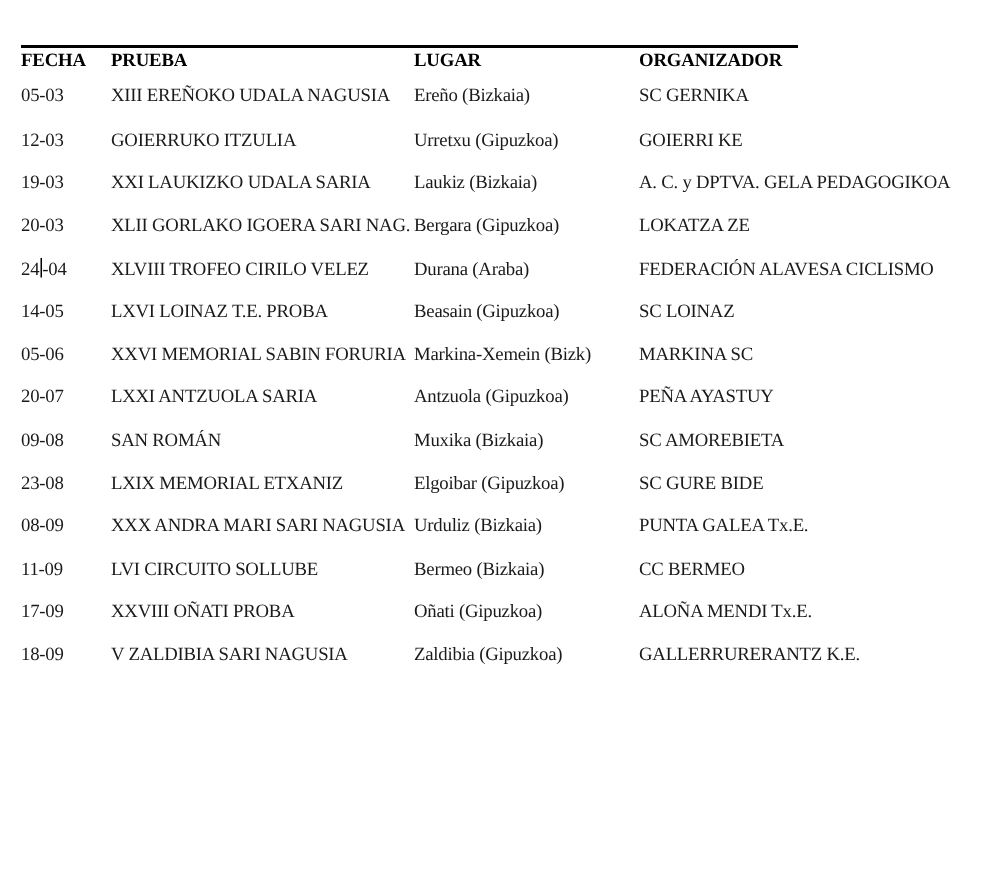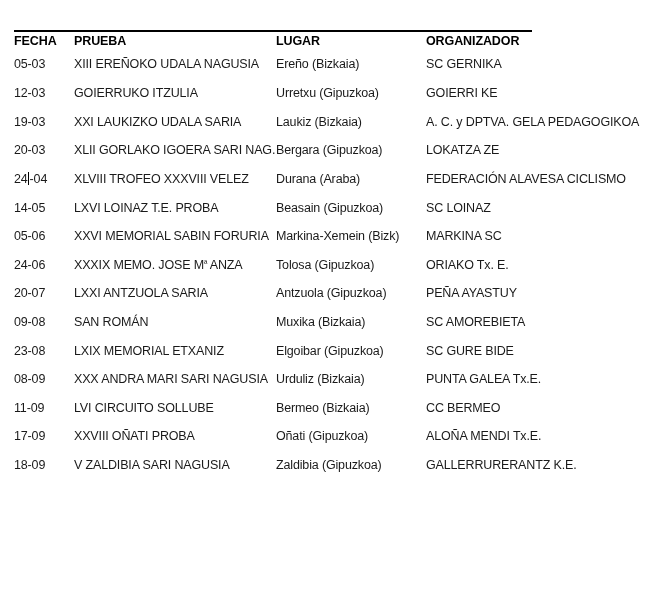--- a/index.html
+++ b/index.html
@@ -43,20 +43,21 @@
     text-align: left;
     letter-spacing: -0.1px;
     padding: 0;
     vertical-align: bottom;
     white-space: nowrap;
     color: #000000;
   }
 
   .head-row {
     height: 48px;
+    font-family: Liberation Serif, serif;
   }
 
   
   .head-rule {
     position: absolute;
     left: 14px;
     top: 30px;
     width: 518px;
     height: 2px;
     background: #000000;
@@ -68,20 +69,21 @@
     text-align: left;
     padding: 0;
     vertical-align: middle;
     white-space: nowrap;
     letter-spacing: -0.15px;
     color: #1a1a1a;
   }
 
   tbody tr {
     height: 28.6px;
+    font-family: Liberation Serif, serif;
   }
 
   .pad-left { padding-left: 14px !important; }
   .pad-prueba { padding-left: 14px !important; }
   .pad-lugar { padding-left: 8px !important; }
   .pad-org  { padding-left: 8px !important; }
 
   
   tbody tr.first-row { height: 31px; }
 
@@ -139,43 +141,37 @@
           <td class="pad-org">A. C. y DPTVA. GELA PEDAGOGIKOA</td>
         </tr>
         <tr>
           <td class="pad-left">20-03</td>
           <td class="pad-prueba">XLII GORLAKO IGOERA SARI NAG.</td>
           <td class="pad-lugar">Bergara (Gipuzkoa)</td>
           <td class="pad-org">LOKATZA ZE</td>
         </tr>
         <tr>
           <td class="pad-left"><span>24</span><span class="caret"></span><span>-04</span></td>
-          <td class="pad-prueba">XLVIII TROFEO XXXVIII VELEZ</td>
+          <td class="pad-prueba">XLVIII TROFEO CIRILO VELEZ</td>
           <td class="pad-lugar">Durana (Araba)</td>
           <td class="pad-org">FEDERACIÓN ALAVESA CICLISMO</td>
         </tr>
         <tr>
           <td class="pad-left">14-05</td>
           <td class="pad-prueba">LXVI LOINAZ T.E. PROBA</td>
           <td class="pad-lugar">Beasain (Gipuzkoa)</td>
           <td class="pad-org">SC  LOINAZ</td>
         </tr>
         <tr>
           <td class="pad-left">05-06</td>
           <td class="pad-prueba">XXVI MEMORIAL SABIN FORURIA</td>
           <td class="pad-lugar">Markina-Xemein (Bizk)</td>
           <td class="pad-org">MARKINA SC</td>
         </tr>
         <tr>
-          <td class="pad-left">24-06</td>
-          <td class="pad-prueba">XXXIX MEMO. JOSE M<span class="sup">ª</span> ANZA</td>
-          <td class="pad-lugar">Tolosa (Gipuzkoa)</td>
-          <td class="pad-org">ORIAKO Tx. E.</td>
-        </tr>
-        <tr>
           <td class="pad-left">20-07</td>
           <td class="pad-prueba">LXXI ANTZUOLA SARIA</td>
           <td class="pad-lugar">Antzuola (Gipuzkoa)</td>
           <td class="pad-org">PEÑA AYASTUY</td>
         </tr>
         <tr>
           <td class="pad-left">09-08</td>
           <td class="pad-prueba">SAN ROMÁN</td>
           <td class="pad-lugar">Muxika (Bizkaia)</td>
           <td class="pad-org">SC AMOREBIETA</td>

